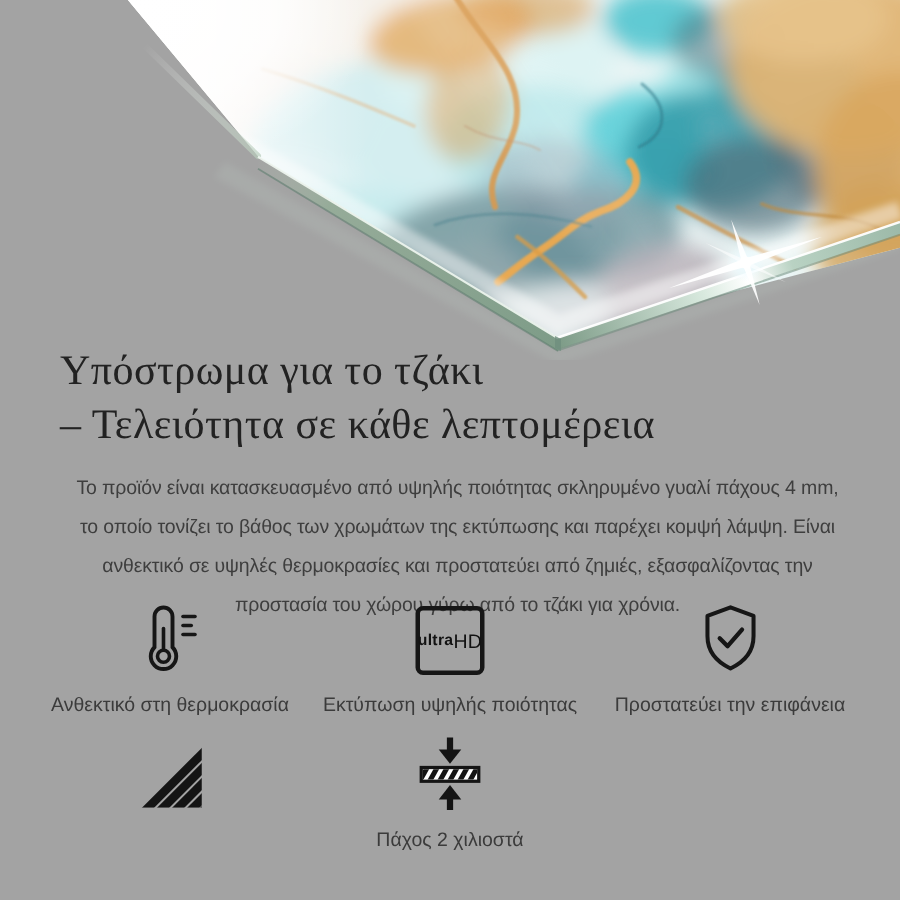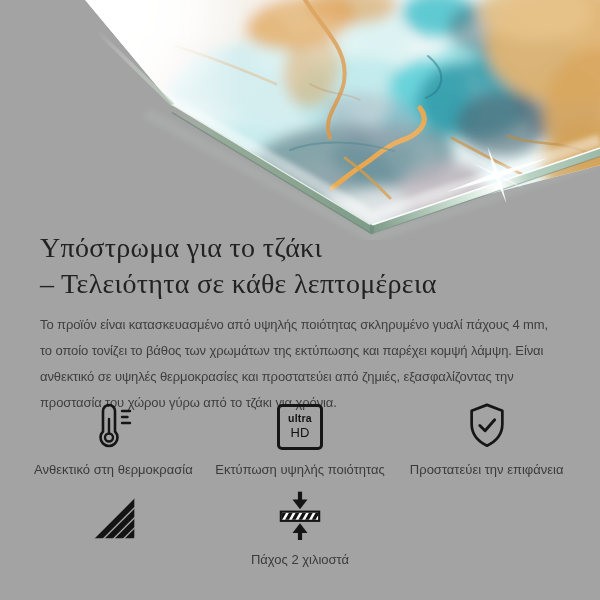--- a/index.html
+++ b/index.html
@@ -11,32 +11,32 @@
   .hero{position:relative;height:230px;}
   .hero svg{position:absolute;top:0;left:0;display:block;}
   .content{padding:0 30px 0 40px;}
   .headline{
     margin:0;font-family:"Liberation Serif","DejaVu Serif",serif;
     font-weight:400;font-size:28px;line-height:36px;color:#222222;
     letter-spacing:.3px;white-space:pre-line;
   }
   .body-text{
     margin:10px 0 0;font-size:13px;line-height:26px;color:#3e3e3e;
-    letter-spacing:-.1px;white-space:pre;
+    letter-spacing:-.1px;white-space:pre;text-align:center;
   }
   .features{
     display:grid;grid-template-columns:1fr 1fr 1fr;
     row-gap:16px;padding:0 20px;margin-top:-12px;
   }
   .feature{display:flex;flex-direction:column;align-items:center;}
   .icon-box{height:46px;display:flex;align-items:flex-end;justify-content:center;}
   .feature-label{margin-top:12px;font-size:13px;line-height:16px;color:#3b3b3b;text-align:center;}
   .uhd-box{
     width:40px;height:40px;border:3px solid #161616;border-radius:5px;
-    display:flex;flex-direction:column;align-items:center;justify-content:center;
+    display:flex;align-items:center;justify-content:center;
     color:#121212;
   }
   .uhd-top{font-size:10.5px;font-weight:700;line-height:11px;letter-spacing:.2px;}
   .uhd-bottom{font-size:13px;font-weight:400;line-height:17px;letter-spacing:.2px;}
 </style>
 </head>
 <body>
 
 <div class="page">
 

